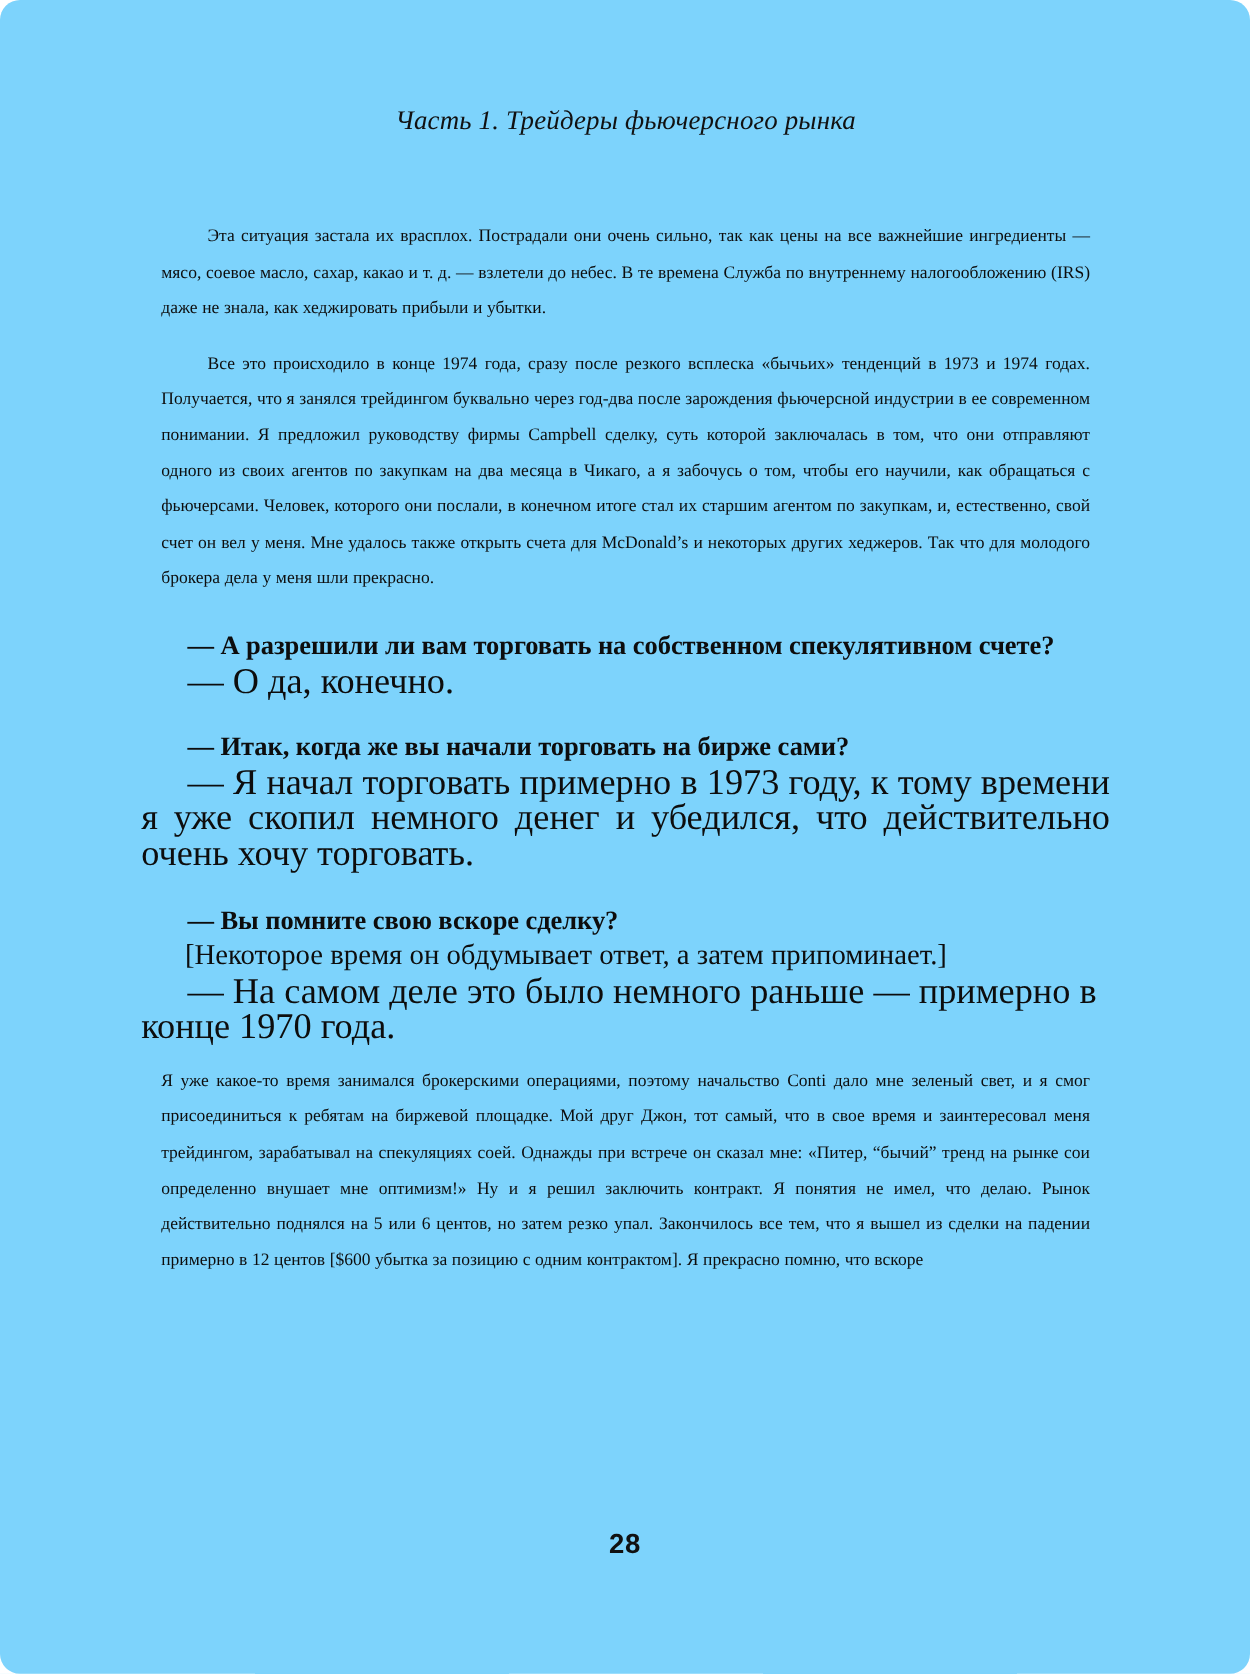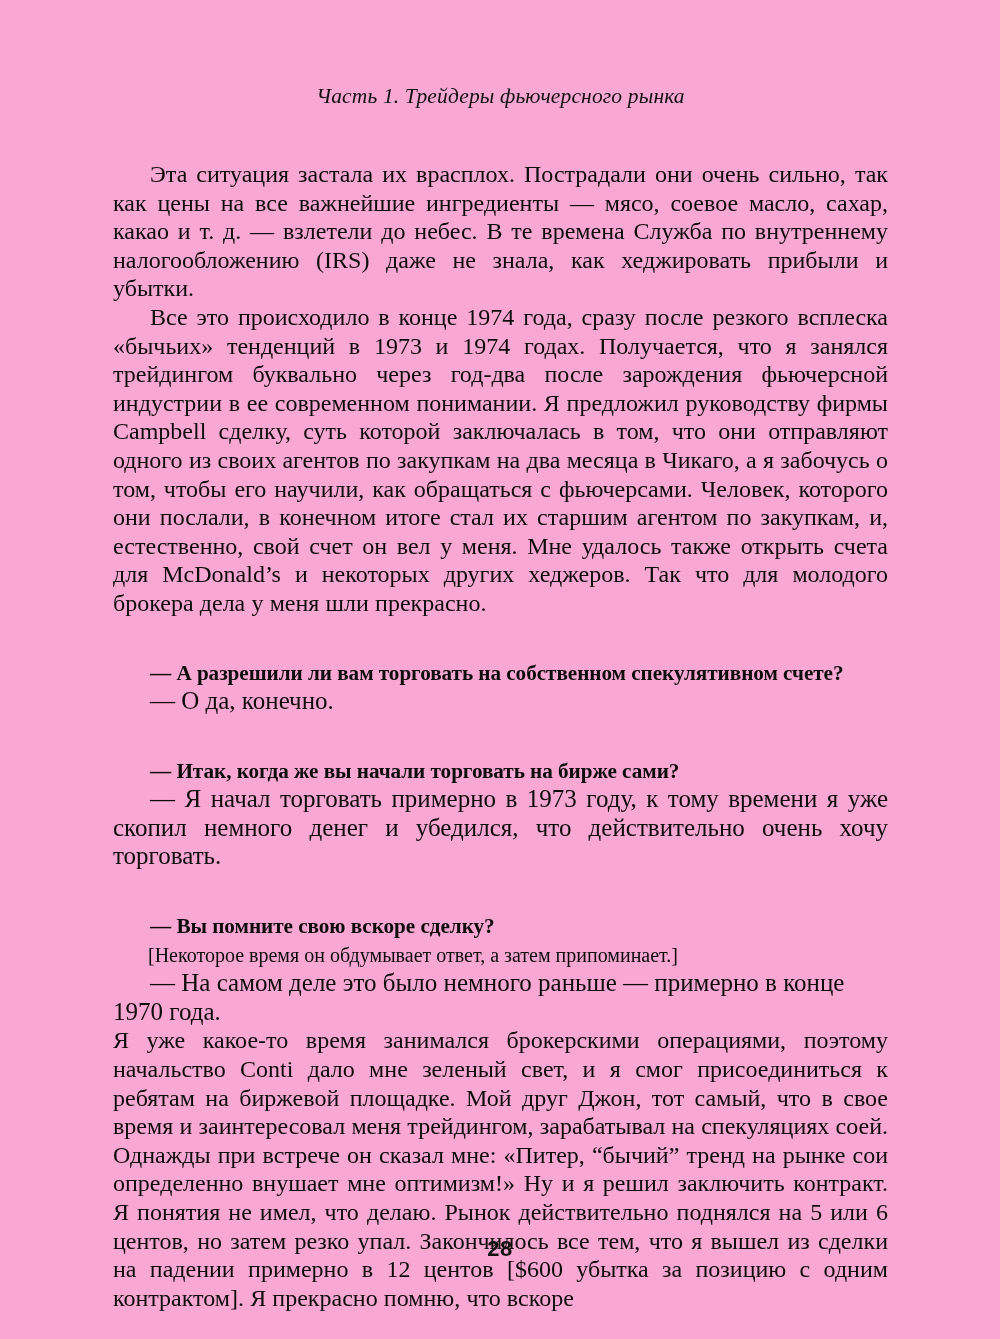--- a/index.html
+++ b/index.html
@@ -14,21 +14,22 @@
     position: relative;
     overflow: hidden;
     font-family: "Liberation Serif", "DejaVu Serif", serif;
     color: #0d0d0d;
     -webkit-font-smoothing: antialiased;
   }
 
   .page {
     position: absolute;
     inset: 0;
-    background: #f9a8d4;
+    background: #7dd3fc;
+    border-radius: 16px;
   }
 
   
   .running-header {
     position: absolute;
     left: 113px;
     top: 84px;
     width: 775px;
     text-align: center;
     font-style: italic;
@@ -40,84 +41,83 @@
 
   
   .text-column {
     position: absolute;
     left: 113px;
     top: 160px;
     width: 775px;
   }
 
   p.body-par {
-    margin: 0;
+    margin: 16px;
     text-align: justify;
     text-justify: inter-word;
-    font-size: 24px;
+    font-size: 14px;
     line-height: 28.6px;
     text-indent: 37px;
     hyphens: manual;
     word-spacing: 0.2px;
     font-family: Liberation Serif, serif;
   }
 
   p.body-par.no-indent {
     text-indent: 0;
   }
 
   
   .qa-block {
-    margin-top: 41px;
+    margin-top: 24px;
   }
 
   p.question {
     margin: 0;
     text-align: left;
     font-size: 21.2px;
     line-height: 28.6px;
     text-indent: 37px;
     font-weight: bold;
     letter-spacing: -0.05px;
   }
 
   p.answer {
     margin: 0;
     text-align: justify;
-    font-size: 25px;
+    font-size: 29px;
     line-height: 28.6px;
     text-indent: 37px;
   }
 
   p.answer.last-line-flush {
     text-align: left;
   }
 
   p.stage-direction {
     margin: 0;
     text-align: left;
-    font-size: 20px;
+    font-size: 23px;
     line-height: 28.6px;
     text-indent: 35px;
   }
 
   
   .folio {
     position: absolute;
     left: 0;
     right: 0;
     top: 1222px;
     text-align: center;
     font-family: "Liberation Sans", "DejaVu Sans", sans-serif;
     font-weight: bold;
     font-size: 22px;
     line-height: 26px;
     color: #111111;
     letter-spacing: 0.5px;
-    margin-top: 14px;
   }
 </style>
 </head>
 <body>
 
 <div class="page">
 
   <div class="running-header">Часть 1. Трейдеры фьючерсного рынка</div>
 
   <div class="text-column">

